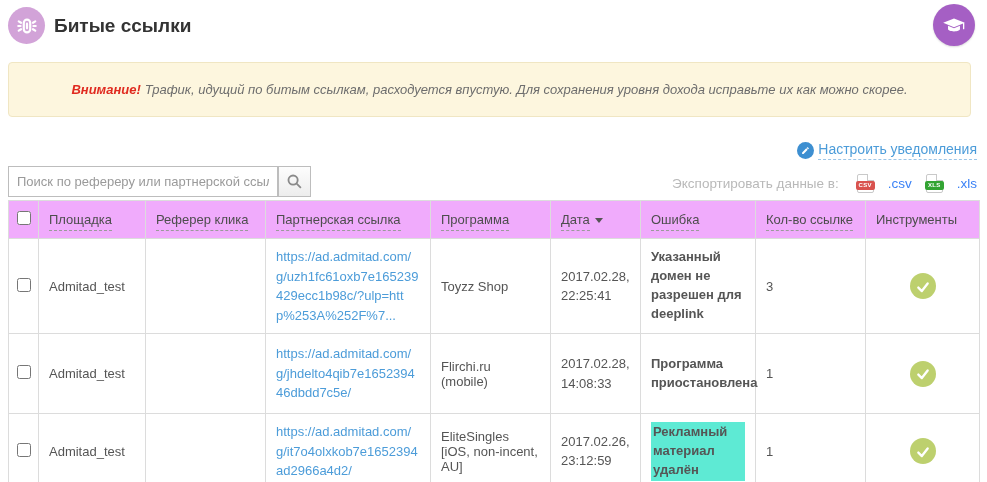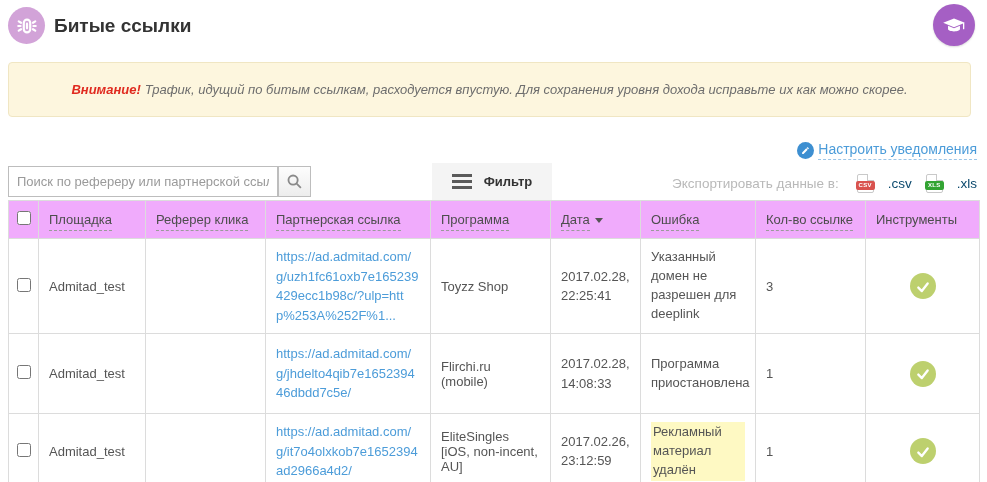--- a/index.html
+++ b/index.html
@@ -48,37 +48,37 @@
   .export-label { font-size:13.5px; color:#b9b9b9; margin-right:4px; }
   .file-ic { position:relative; width:17px; height:19px; background:#fff; border:1px solid #c9c9c9;
              border-radius:2px; }
   .file-ic::before { content:""; position:absolute; right:-1px; top:-1px; width:6px; height:6px;
              background:#fff; border-left:1px solid #c9c9c9; border-bottom:1px solid #c9c9c9; }
   .file-badge { position:absolute; left:-2px; bottom:2px; right:-2px; height:9px; border-radius:2px;
              color:#fff; font-size:6px; font-weight:bold; text-align:center; line-height:9px;
              letter-spacing:.3px; }
   .csv .file-badge { background:#d9534f; }
   .xls .file-badge { background:#33a433; }
-  .export a { font-size:13.5px; color:#0c4a6e; text-decoration:none; cursor:pointer; }
+  .export a { font-size:13.5px; color:#3b82f6; text-decoration:none; cursor:pointer; }
 
   
   table { position:absolute; left:8px; top:200px; width:971px; border-collapse:collapse;
           table-layout:fixed; }
   th,td { border:1px solid #dcdcdc; font-size:13px; color:#555; vertical-align:middle;
           padding:8px 10px; text-align:left; }
   thead th { background:#f0abfc; height:38px; font-weight:normal; color:#4d4d4d; }
   thead th span.sortable { border-bottom:1px dashed #9a9a9a; padding-bottom:3px; cursor:pointer; }
   .sort-arrow { display:inline-block; width:0; height:0; margin-left:5px; vertical-align:middle;
           border-left:4px solid transparent; border-right:4px solid transparent;
           border-top:5px solid #555; }
   tbody tr.r1 { height:92px; } tbody tr.r2 { height:80px; } tbody tr.r3 { height:64px; }
   td.link a { color:#4c9cd9; text-decoration:none; word-break:break-all; line-height:1.5; cursor:pointer; }
   td.date { line-height:1.5; }
-  td.err { line-height:1.45; }
-  .err-hl { background:#fef9c3; display:inline-block; padding:1px 2px; }
+  td.err { line-height:1.45;font-weight:bold; }
+  .err-hl { background:#5eead4; display:inline-block; padding:1px 2px; }
   td.tools { text-align:center; }
   .check-circle { display:inline-block; width:26px; height:26px; border-radius:50%;
           background:#bdd06e; vertical-align:middle; line-height:26px; cursor:pointer; }
   input[type=checkbox] { width:14px; height:14px; cursor:pointer; }
   th.cb, td.cb { text-align:center; padding:4px; }
 </style>
 </head>
 <body>
 
 <div class="page">
@@ -120,28 +120,20 @@
   </div>
 
   <input class="search-input" type="text" placeholder="Поиск по рефереру или партнерской ссылке:" style="">
   <div class="search-btn">
     <svg width="17" height="17" viewBox="0 0 24 24" fill="none" stroke="#8a8a8a" stroke-width="2.6">
       <circle cx="10" cy="10" r="6.5"></circle>
       <line x1="15" y1="15" x2="21" y2="21"></line>
     </svg>
   </div>
 
-  <div class="filter-btn">
-    <span class="hamburger">
-        <i></i>
-        <i></i>
-        <i></i>
-      </span>
-    <span class="filter-label">Фильтр</span>
-  </div>
 
   <div class="export">
     <span class="export-label">Экспортировать данные в:</span>
     <span class="file-ic csv">
       <span class="file-badge">CSV</span>
     </span>
     <a>.csv</a>
     <span class="file-ic xls">
       <span class="file-badge">XLS</span>
     </span>
@@ -171,21 +163,21 @@
         <th><span class="sortable">Ошибка</span></th>
         <th><span class="sortable">Кол-во ссылке</span></th>
         <th><span>Инструменты</span></th>
       </tr>
     </thead>
     <tbody>
       <tr class="r1">
         <td class="cb"><input type="checkbox" style=""></td>
         <td>Admitad_test</td>
         <td></td>
-        <td class="link"><a>https://ad.admitad.com/g/uzh1fc61oxb7e165239429ecc1b98c/?ulp=http%253A%252F%1...</a></td>
+        <td class="link"><a>https://ad.admitad.com/g/uzh1fc61oxb7e165239429ecc1b98c/?ulp=http%253A%252F%7...</a></td>
         <td>Toyzz Shop</td>
         <td class="date">2017.02.28, 22:25:41</td>
         <td class="err">Указанный домен не разрешен для deeplink</td>
         <td>3</td>
         <td class="tools"><span class="check-circle">
           <svg width="14" height="14" viewBox="0 0 24 24" fill="none" stroke="#fff" stroke-width="4" stroke-linecap="round" stroke-linejoin="round" style="vertical-align:middle">
                 <polyline points="4,13 10,19 20,6"></polyline>
               </svg>
         </span></td>
       </tr>

